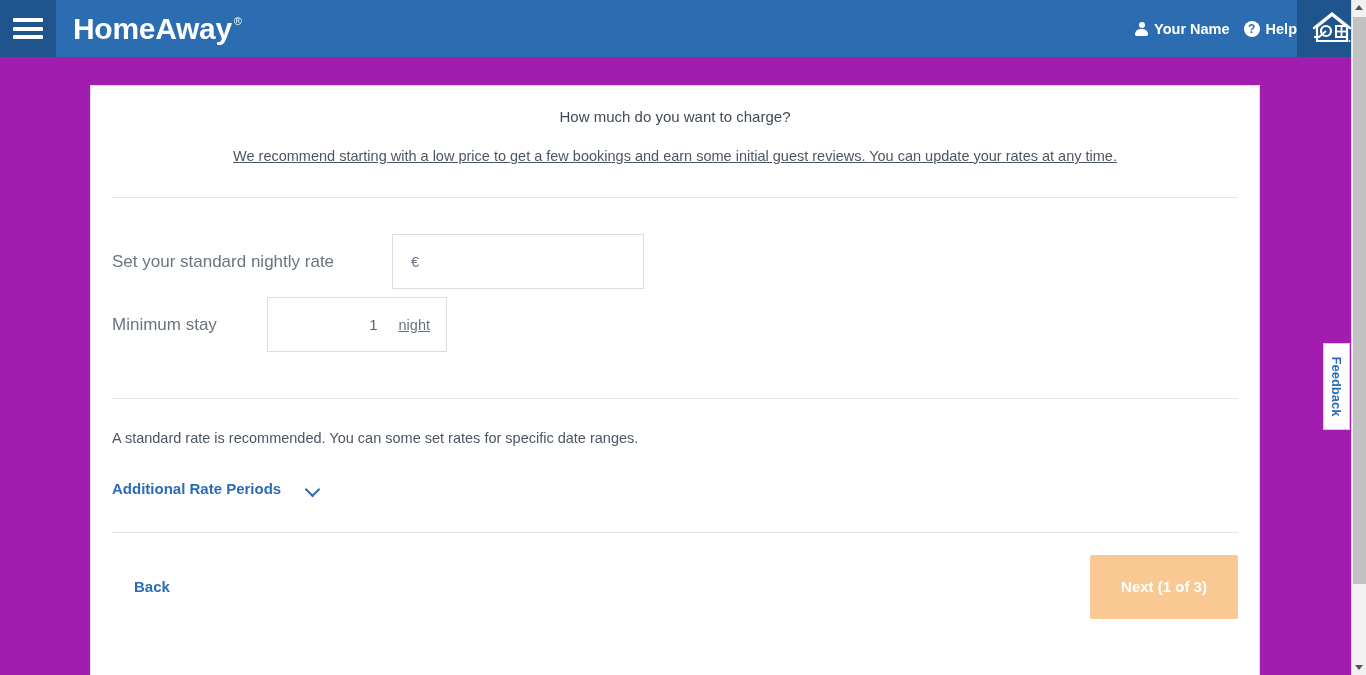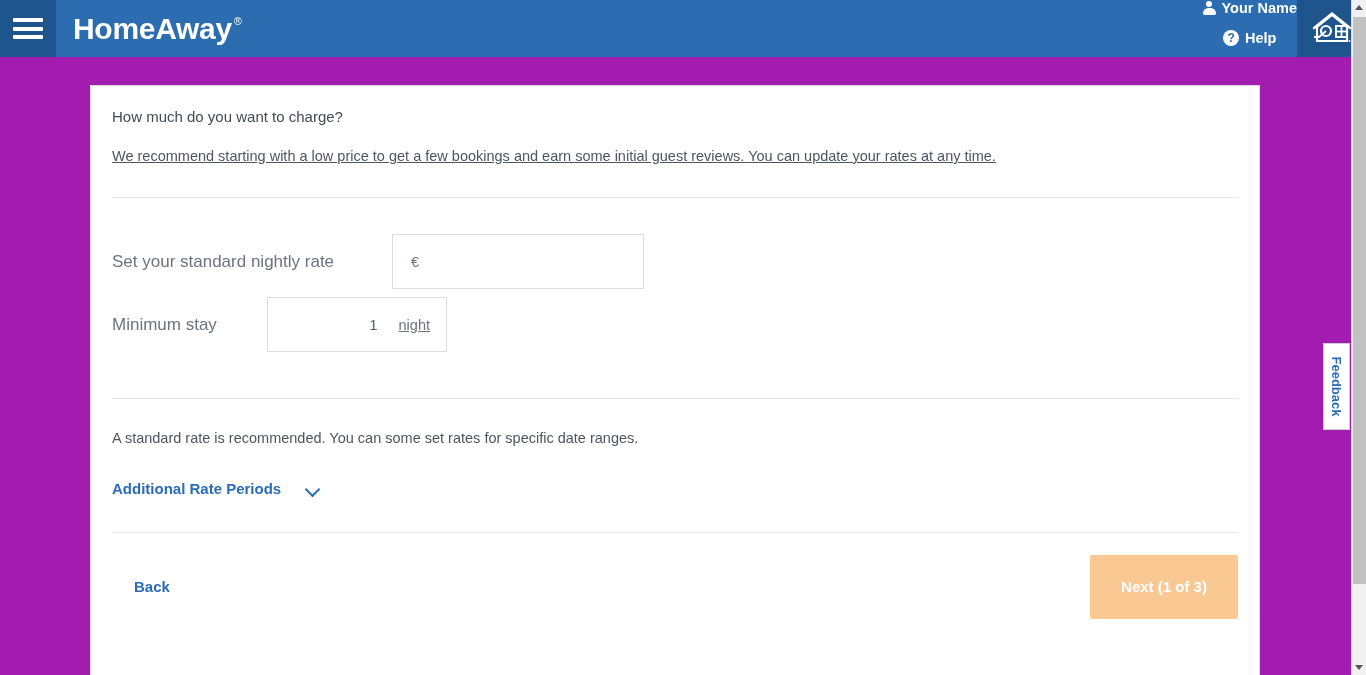--- a/index.html
+++ b/index.html
@@ -74,21 +74,20 @@
   }
 
   .header-right {
     position: absolute;
     right: 69px;
     top: 0;
     height: 57px;
     display: flex;
     align-items: center;
     gap: 14px;
-    flex-direction: column;
   }
   .hdr-link {
     display: flex;
     align-items: center;
     gap: 6px;
     color: #ffffff;
     font-size: 14.5px;
     font-weight: bold;
     cursor: pointer;
     white-space: nowrap;
@@ -142,21 +141,21 @@
     position: absolute;
     left: 90px;
     top: 85px;
     width: 1170px;
     background: #ffffff;
     border: 1px solid #dcdcdc;
     border-bottom: none;
     height: 591px;
   }
 
-  .card-head { padding: 22px 21px 0 21px; }
+  .card-head { padding: 22px 21px 0 21px; text-align: center; }
   .q-title {
     font-size: 15px;
     color: #414b56;
     margin: 0 0 22px 0;
     line-height: 1.2;
   }
   .q-sub {
     font-size: 14.5px;
     color: #4c5662;
     margin: 0;

